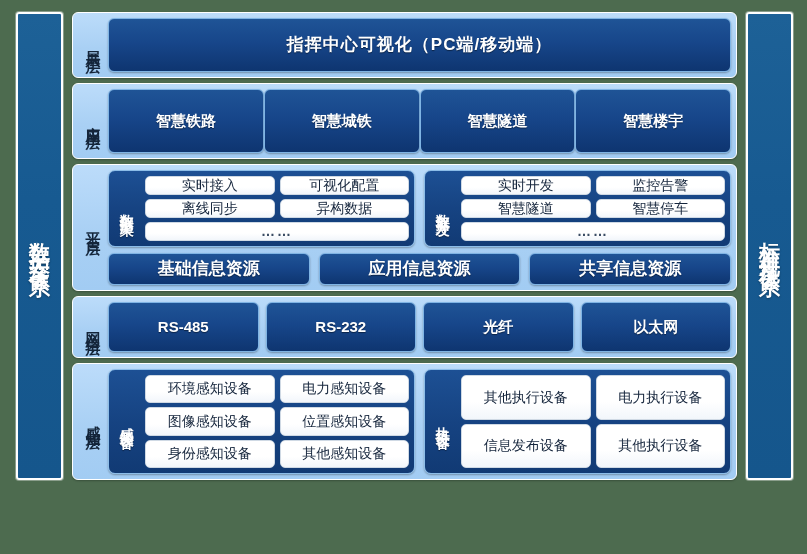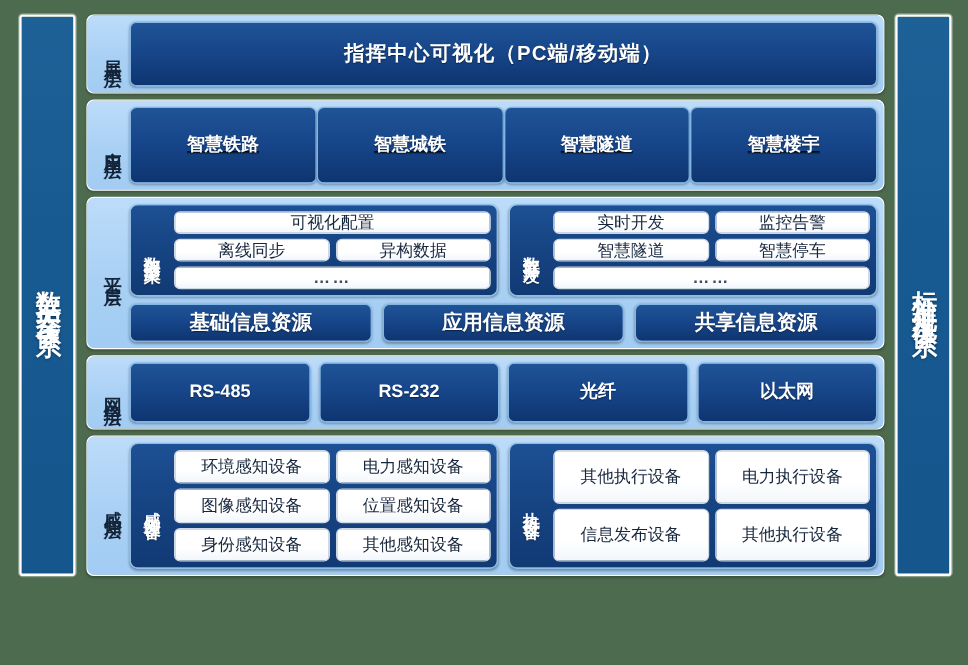--- a/index.html
+++ b/index.html
@@ -125,21 +125,20 @@
     font-size: 17px;
     letter-spacing: 1px;
   }
 
   
   .app-row {
     flex: 1 1 0;
     display: flex;
     gap: 0;
     min-height: 0;
-    text-decoration: underline;
   }
   .app-row .btn-blue { flex: 1 1 0; font-size: 15px; }
 
   
   #platform-body { gap: 6px; }
   #platform-groups {
     flex: 1 1 auto;
     display: flex;
     gap: 9px;
     min-height: 0;
@@ -275,20 +274,21 @@
       <div class="layer-body" id="platform-body">
 
         <div id="platform-groups">
 
           <div class="group-box">
             <div class="group-label">
               <span class="glabel-text">数据汇聚</span>
             </div>
             <div class="group-items">
               <div class="items-row">
+                <div class="chip-white">实时接入</div>
                 <div class="chip-white">可视化配置</div>
               </div>
               <div class="items-row">
                 <div class="chip-white">离线同步</div>
                 <div class="chip-white">异构数据</div>
               </div>
               <div class="items-row">
                 <div class="chip-white chip-ellipsis">……</div>
               </div>
             </div>

